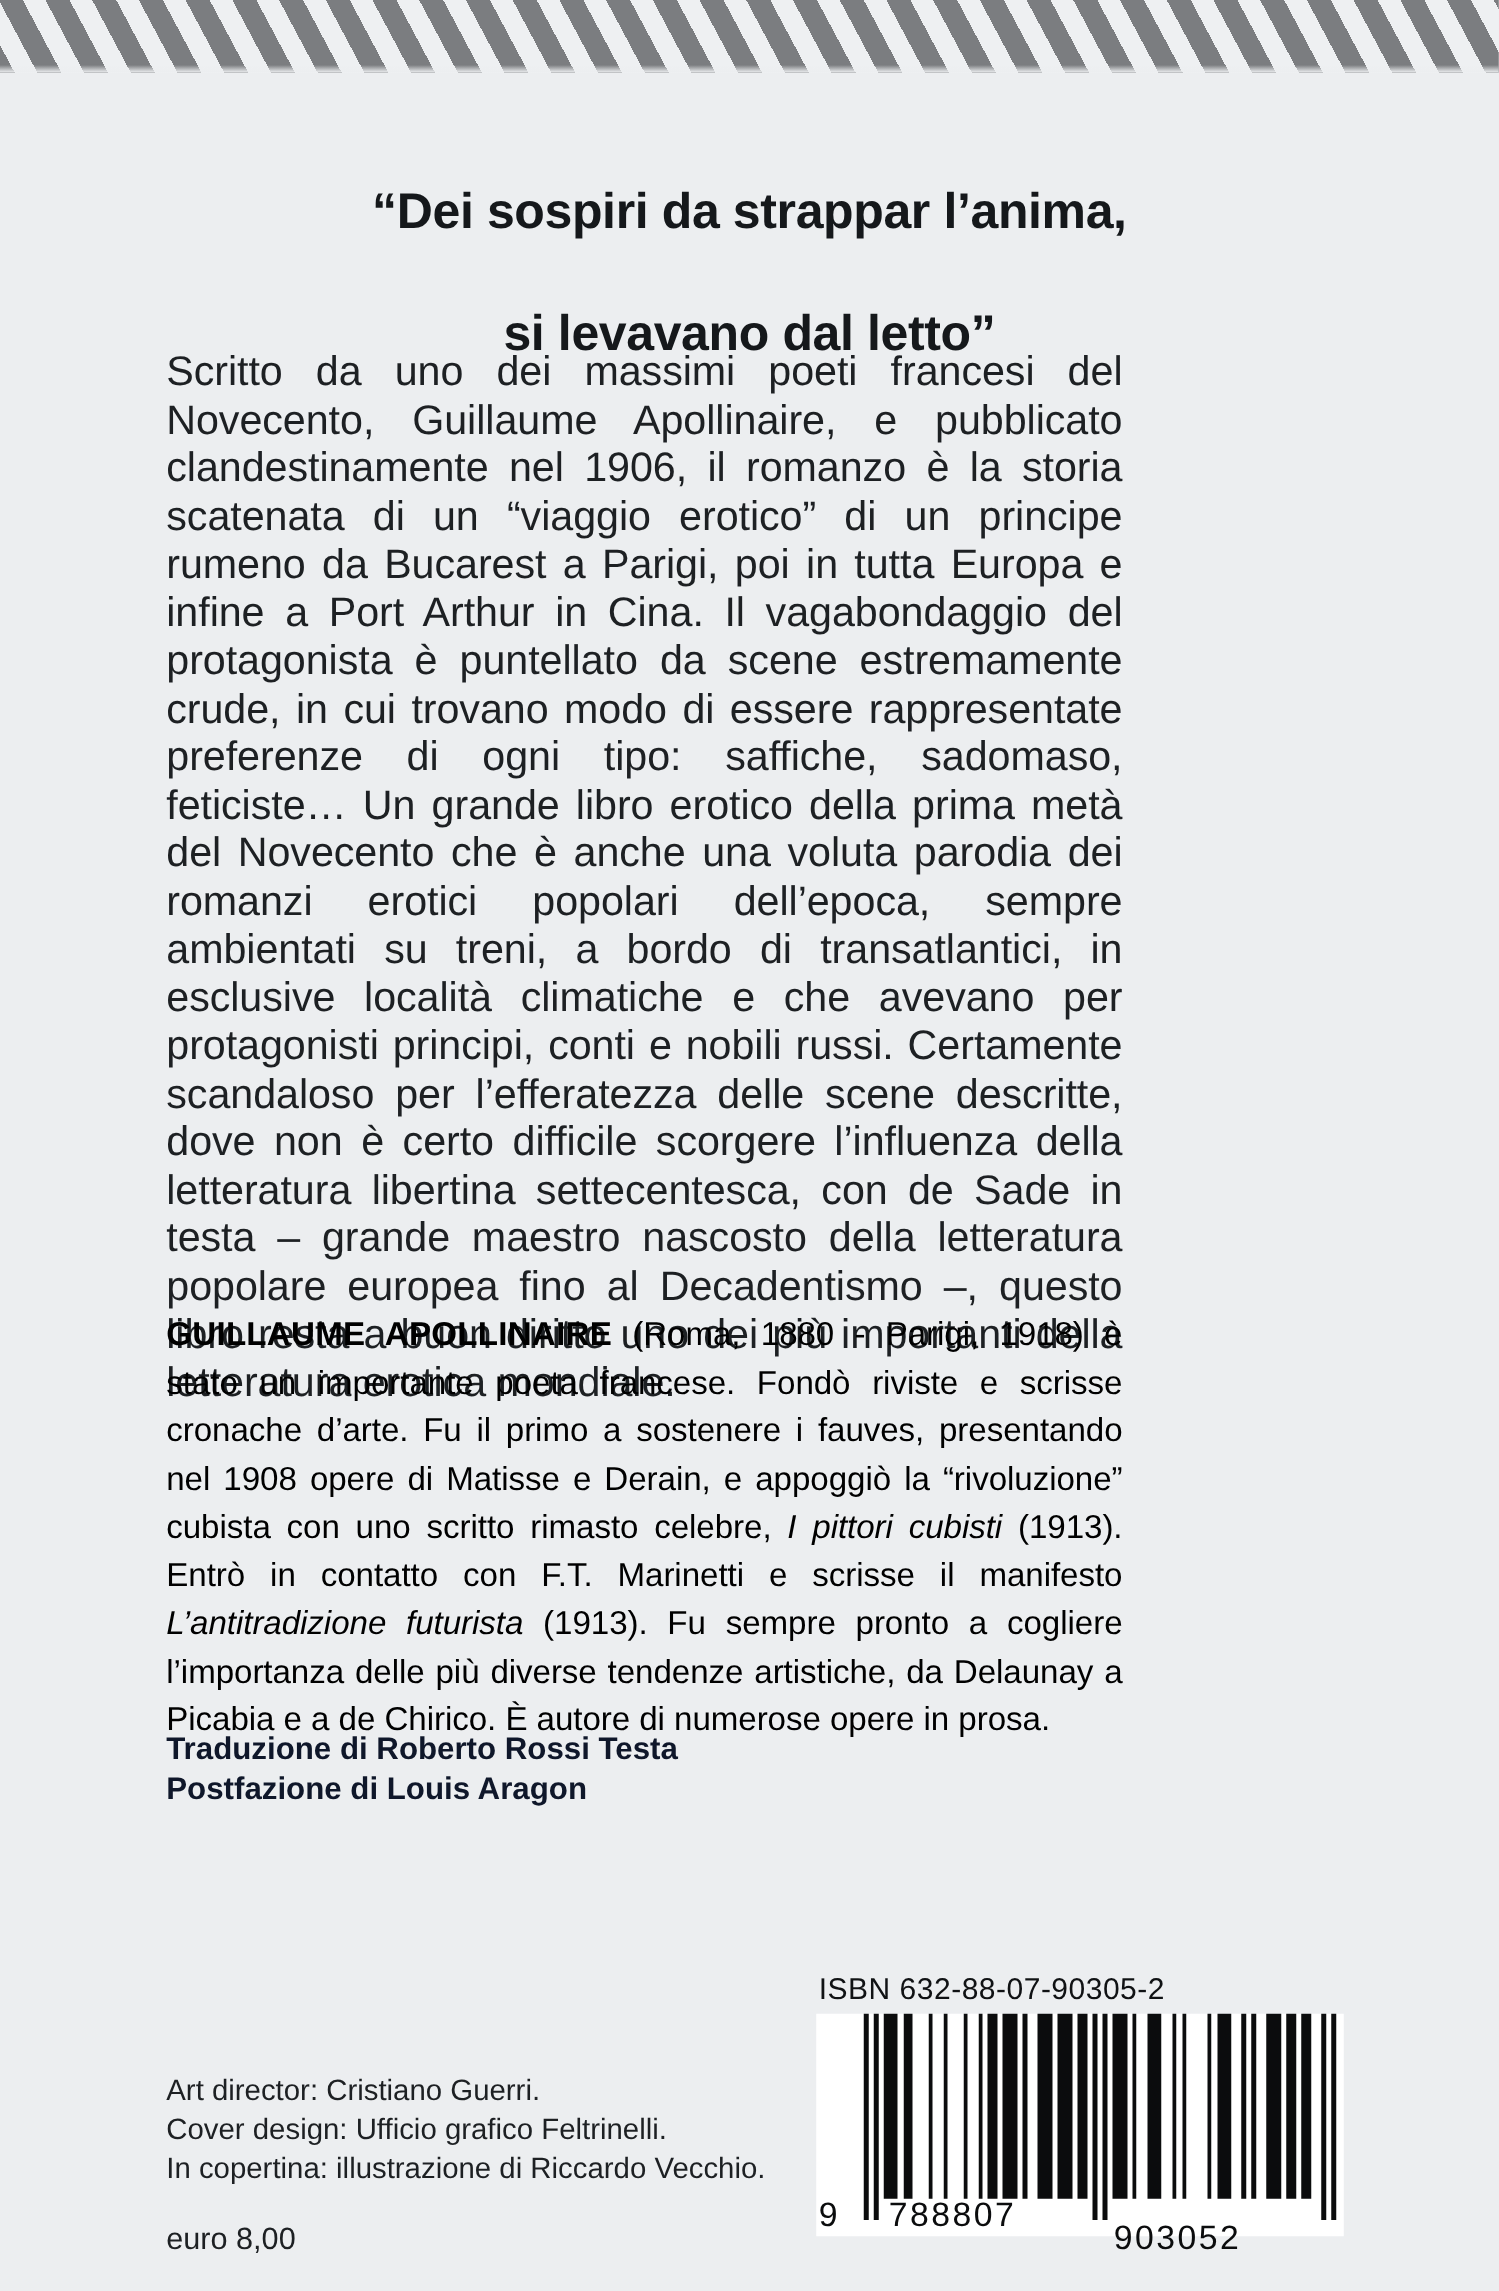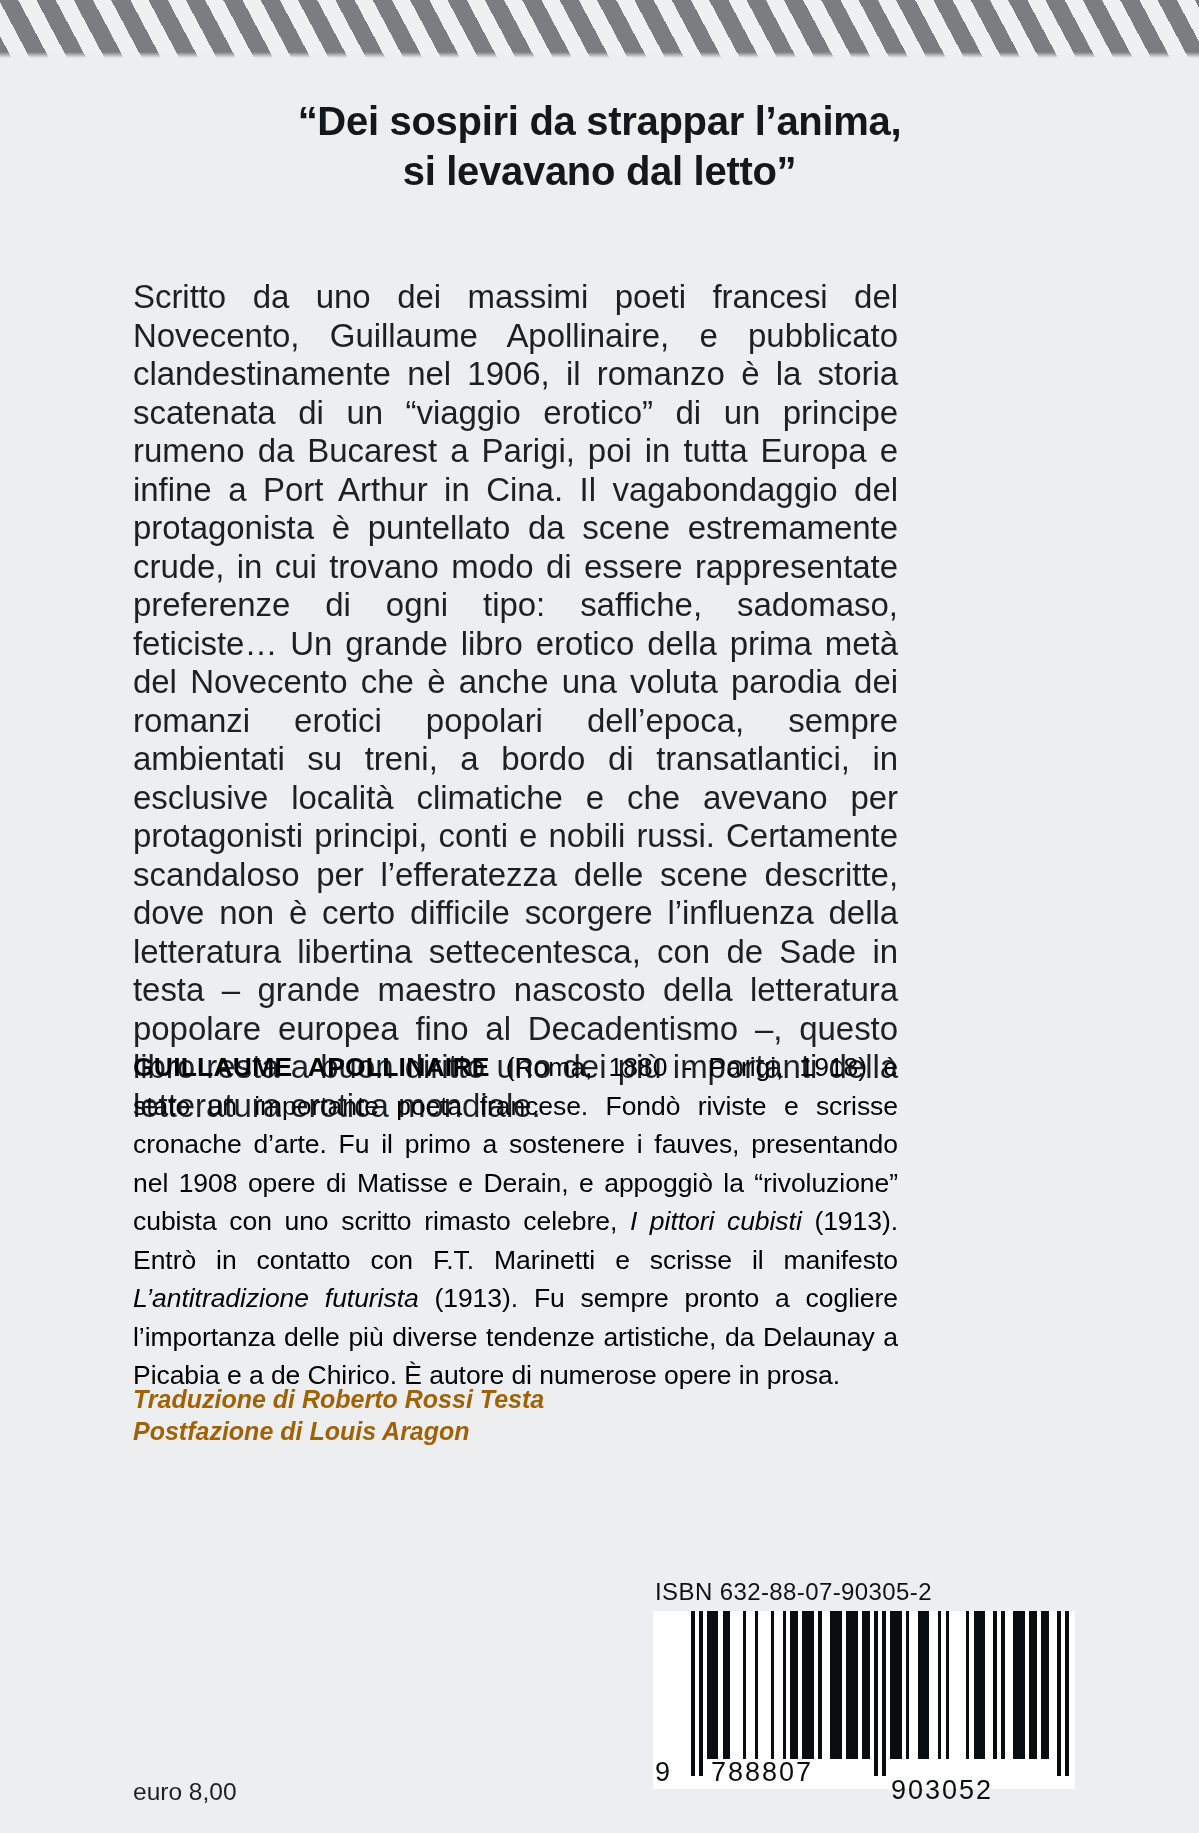--- a/index.html
+++ b/index.html
@@ -63,21 +63,21 @@
     left: 0;
     top: 96px;
     width: 1199px;
     text-align: center;
     font-size: 40px;
     line-height: 50px;
     font-weight: 600;
     letter-spacing: -0.3px;
     color: #15181b;
   }
-  .quote .qline { display: block; white-space: pre; }
+  .quote .qline { display: block; white-space: pre; margin-top: 48px; }
 
   .body-col {
     position: absolute;
     left: 133px;
     width: 765px;
   }
 
   .blurb {
     top: 278px;
     font-size: 33px;
@@ -98,22 +98,21 @@
     color: #000000;
   }
   .bio b { font-weight: 700; letter-spacing: 0.2px; }
   .bio i { font-style: italic; }
 
   .credits {
     top: 1383px;
     font-size: 25px;
     line-height: 32px;
     font-weight: 700;
-    font-style: italic;
-    color: #a16207;
+    color: #0f172a;
   }
   .credits span { display: block; }
 
   .imprint {
     top: 1657px;
     font-size: 23.5px;
     line-height: 31px;
     color: #1d2023;
   }
   .imprint span { display: block; }
@@ -194,20 +193,25 @@
 
   <div class="body-col bio">
     <b>GUILLAUME APOLLINAIRE</b><span> (Roma, 1880 - Parigi, 1918) è stato un importante poeta francese. Fondò riviste e scrisse cronache d’arte. Fu il primo a sostenere i fauves, presentando nel 1908 opere di Matisse e Derain, e appoggiò la “rivoluzione” cubista con uno scritto rimasto celebre, </span><i>I pittori cubisti</i><span> (1913). Entrò in contatto con F.T. Marinetti e scrisse il manifesto </span><i>L’antitradizione futurista</i><span> (1913). Fu sempre pronto a cogliere l’importanza delle più diverse tendenze artistiche, da Delaunay a Picabia e a de Chirico. È autore di numerose opere in prosa.</span>
   </div>
 
   <div class="body-col credits">
     <span>Traduzione di Roberto Rossi Testa</span>
     <span>Postfazione di Louis Aragon</span>
   </div>
 
+  <div class="body-col imprint">
+    <span>Art director: Cristiano Guerri.</span>
+    <span>Cover design: Ufficio grafico Feltrinelli.</span>
+    <span>In copertina: illustrazione di Riccardo Vecchio.</span>
+  </div>
 
   <div class="price">euro 8,00</div>
 
   <div class="barcode-block">
     <div class="isbn-text">ISBN 632-88-07-90305-2</div>
     <div class="barcode-wrap">
       <div class="barcode-bars" id="bars">
           <div class="bar guard" style="left: 0px; width: 3.62895px;"></div>
           <div class="bar guard" style="left: 7.95789px; width: 3.62895px;"></div>
           <div class="bar" style="left: 15.9158px; width: 11.5868px; height: 148px;"></div>

